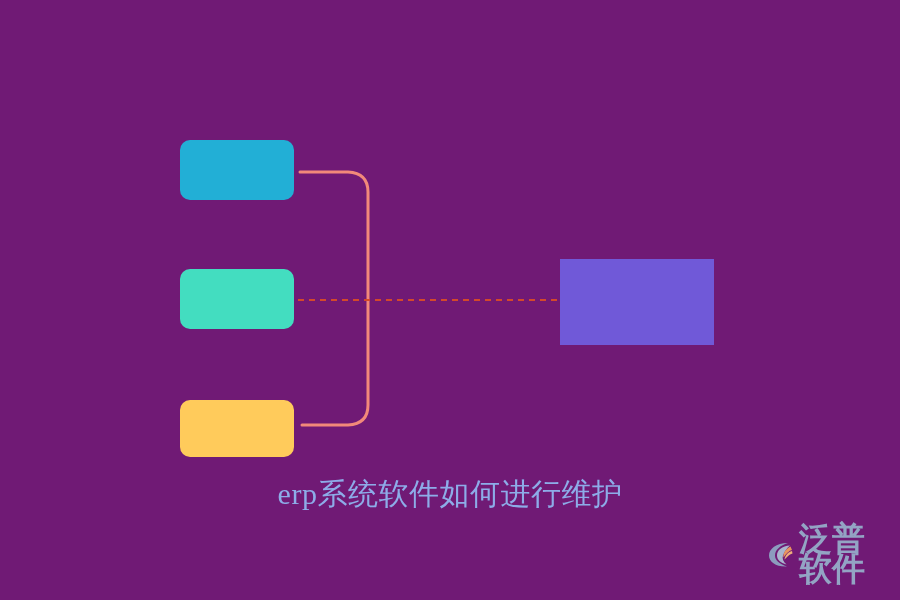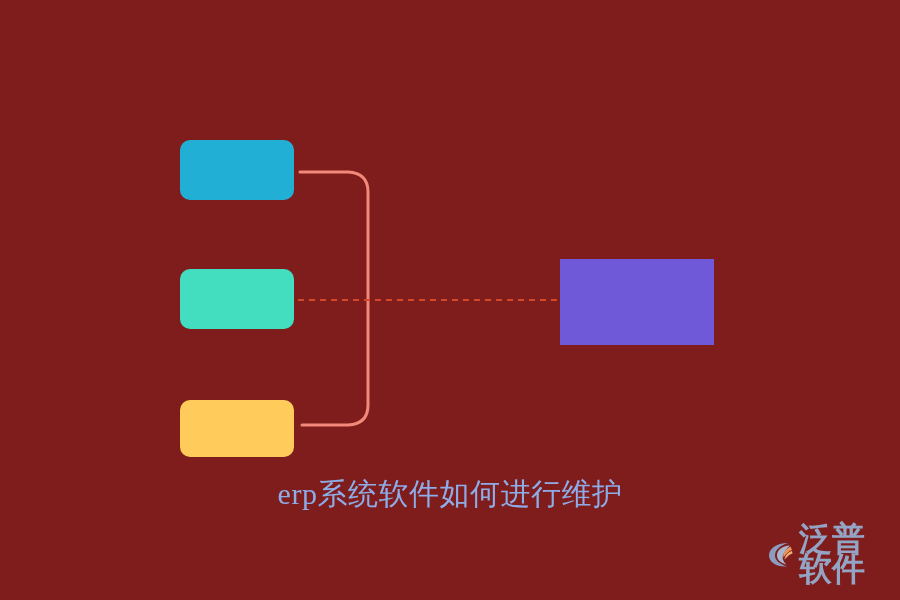--- a/index.html
+++ b/index.html
@@ -10,21 +10,21 @@
     width: 900px;
     height: 600px;
     background: #ffffff;
     font-family: "Liberation Sans", sans-serif;
     overflow: hidden;
   }
   #canvas {
     position: relative;
     width: 900px;
     height: 600px;
-    background: #7f1d1d;
+    background: #701a75;
   }
 
   
   .node {
     position: absolute;
     box-sizing: border-box;
   }
   .node.rounded {
     border-radius: 10px;
   }

